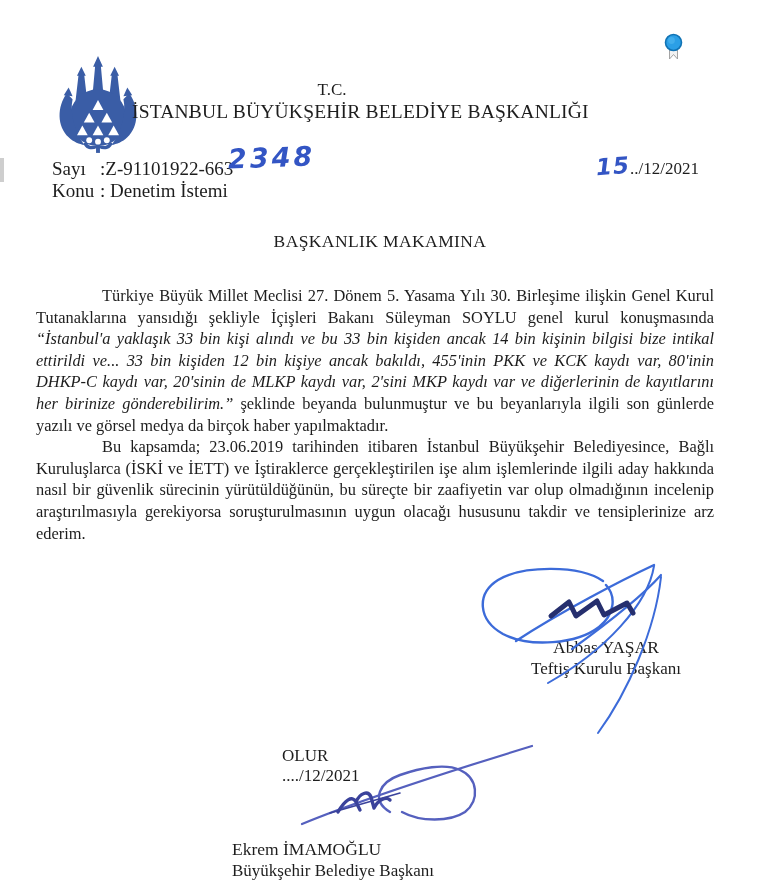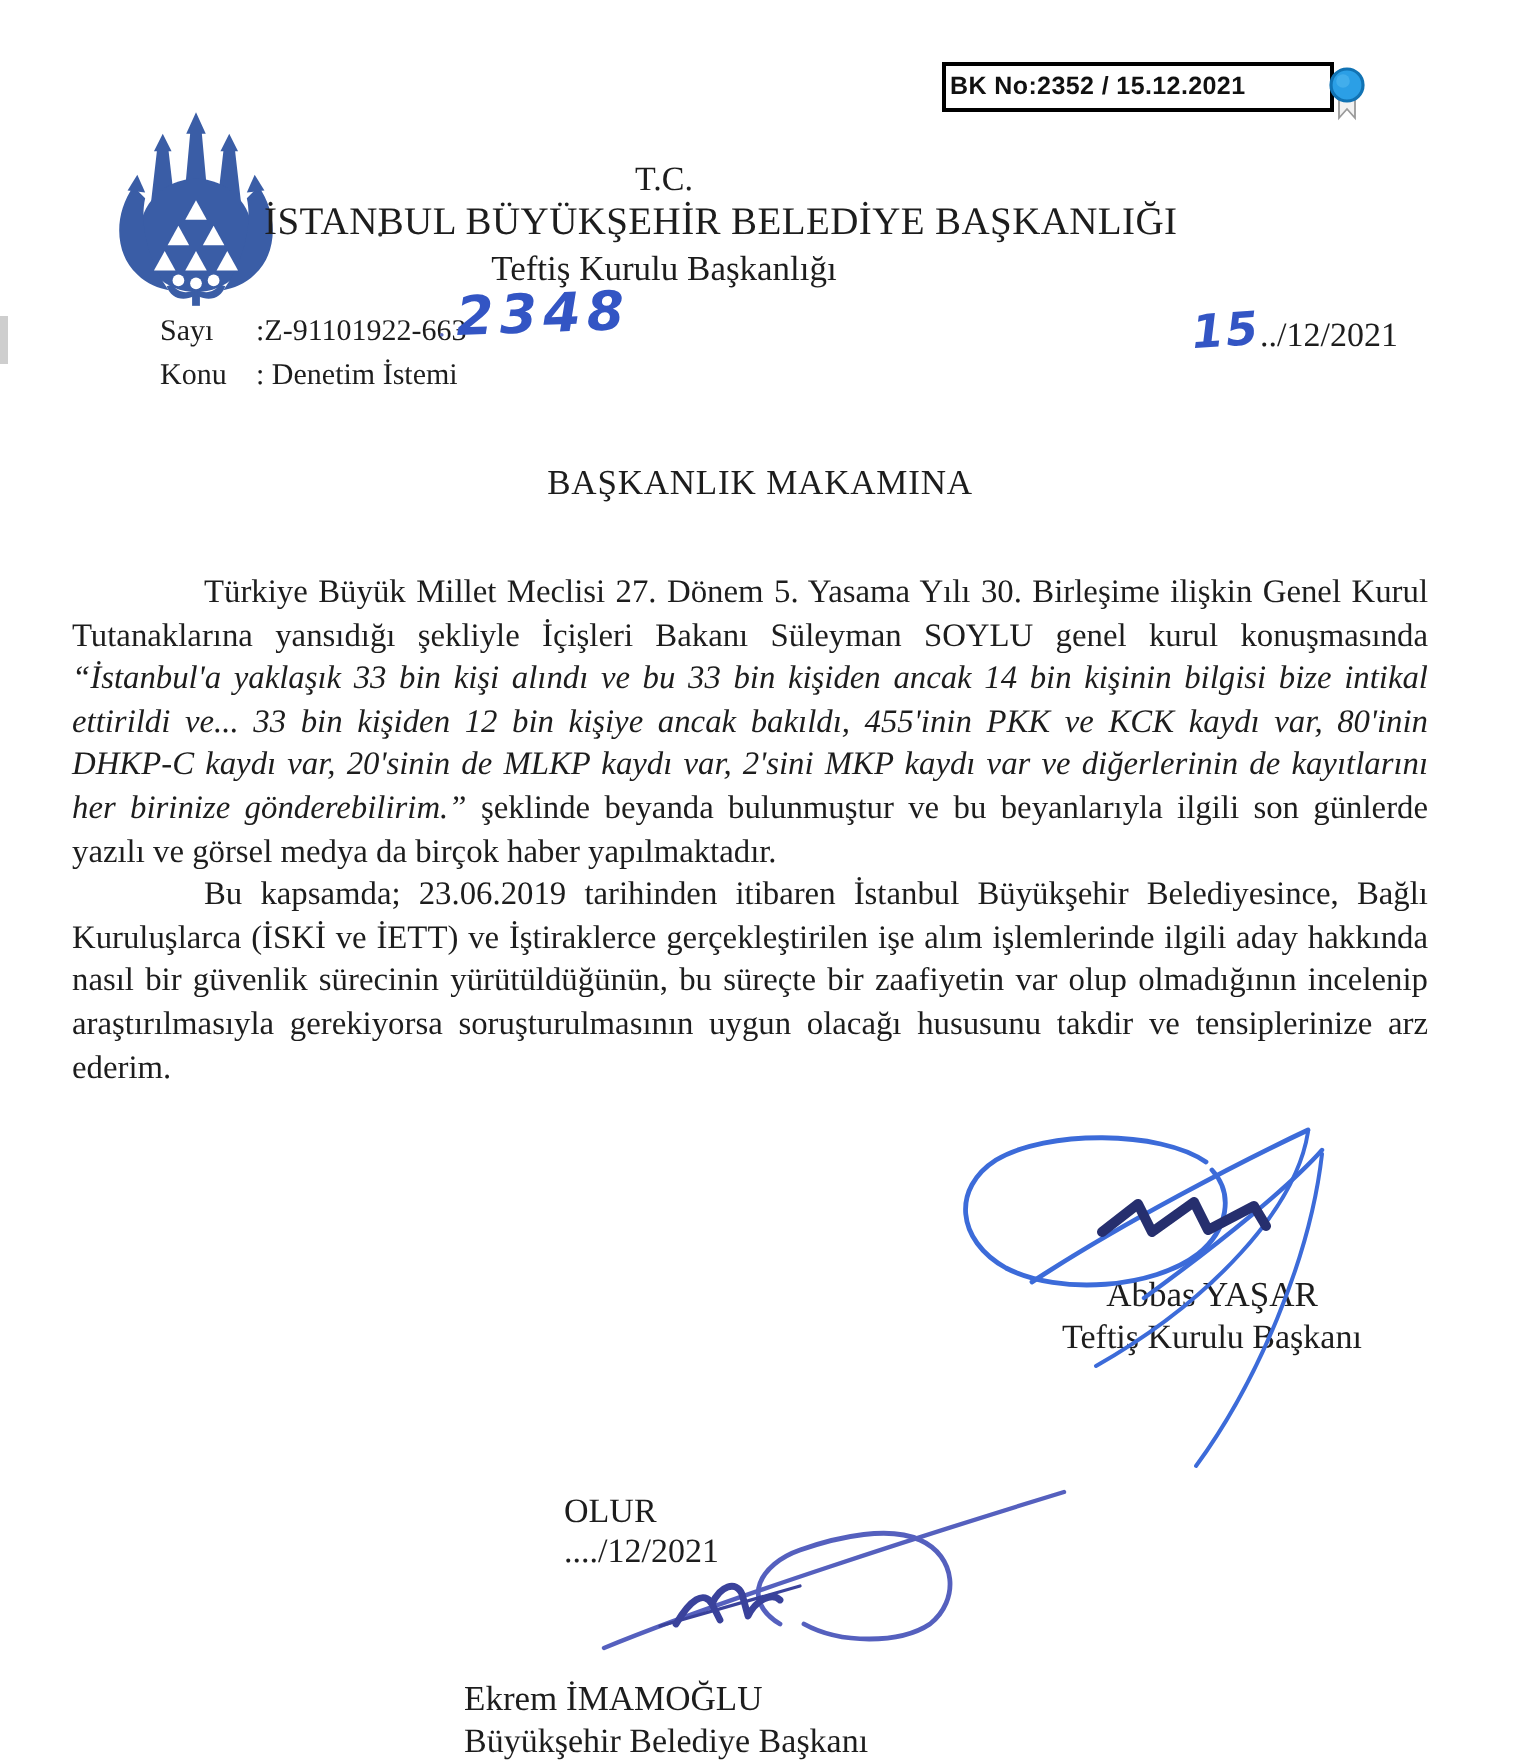--- a/index.html
+++ b/index.html
@@ -21,21 +21,21 @@
 
   
   .logo{left:54px;top:56px;}
   .letterhead{left:132px;top:61px;width:400px;text-align:center;margin-top:18px;}
   .lh-tc{font-size:17px;line-height:21px;}
   .lh-org{font-size:19.5px;line-height:23px;letter-spacing:0.2px;white-space:nowrap;}
   .lh-dept{font-size:17.5px;line-height:22px;}
   .stray-dot{left:188px;top:103px;font-size:17px;color:#333;}
 
   
-  .meta-label{font-size:15px;margin-left:28px;}
+  .meta-label{font-size:19px;}
   .sayi-label{left:52px;top:158px;}
   .sayi-value{left:100px;top:158px;}
   .sayi-sep{left:219px;top:156px;color:#5a6bbf;font-size:15px;}
   .hand{
     font-family:"DejaVu Sans",sans-serif;font-style:italic;font-weight:bold;
     color:var(--hand-ink,#3355c4);
   }
   .sayi-hand{left:228px;top:142px;font-size:27px;letter-spacing:3px;transform:rotate(-2deg);}
   .date-line{left:596px;top:153px;white-space:nowrap;}
   .date-hand{font-size:23px;letter-spacing:1px;display:inline-block;transform:rotate(-4deg);}
@@ -62,23 +62,20 @@
   .ink-overlay{left:0;top:0;pointer-events:none;}
   .scan-artifact{left:0;top:158px;width:4px;height:24px;background:#b9b9b9;opacity:.7;}
 </style>
 </head>
 <body>
 
 <div class="page">
 
   <div class="abs scan-artifact"></div>
 
-  <div class="abs bk-badge">
-    <span>BK No:2352 / 15.12.2021</span>
-  </div>
 
   <svg class="abs seal" width="23" height="28" viewBox="0 0 23 28">
     <path d="M7.5,13 L7.5,26 L11.5,21.5 L15.5,26 L15.5,13 Z" fill="#f2f2f2" stroke="#9a9a9a" stroke-width="0.9"></path>
     <circle cx="11.5" cy="9.5" r="8" style="fill:var(--seal-fill,#2b9fe6);stroke:var(--seal-rim,#1173b4)" stroke-width="1.6"></circle>
     <circle cx="9.5" cy="7.5" r="3.4" fill="#55b9f0" opacity="0.55"></circle>
   </svg>
 
   <svg class="abs logo" width="88" height="98" viewBox="0 0 90 100">
     <g style="fill:var(--logo-blue,#3a5da6)">
 
@@ -108,21 +105,20 @@
       <path d="M61,71 L66.5,81 L55.5,81 Z"></path>
       <circle cx="36" cy="86" r="3"></circle>
       <circle cx="45" cy="87.5" r="3"></circle>
       <circle cx="54" cy="86" r="3"></circle>
     </g>
   </svg>
 
   <div class="abs letterhead">
     <div class="lh-tc">T.C.</div>
     <div class="lh-org">İSTANBUL BÜYÜKŞEHİR BELEDİYE BAŞKANLIĞI</div>
-    <div class="lh-dept">Teftiş Kurulu Başkanlığı</div>
   </div>
   <span class="abs stray-dot">.</span>
 
   <span class="abs meta-label sayi-label">Sayı</span>
   <span class="abs meta-label sayi-value">:Z-91101922-663</span>
   <span class="abs sayi-sep">.</span>
   <span class="abs hand sayi-hand">2348</span>
 
   <div class="abs date-line">
     <span class="hand date-hand">15</span><span class="date-printed">../12/2021</span>

